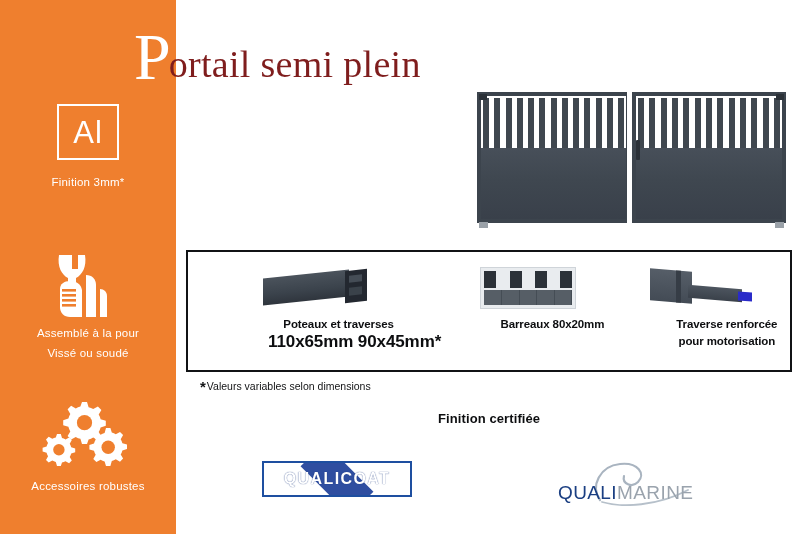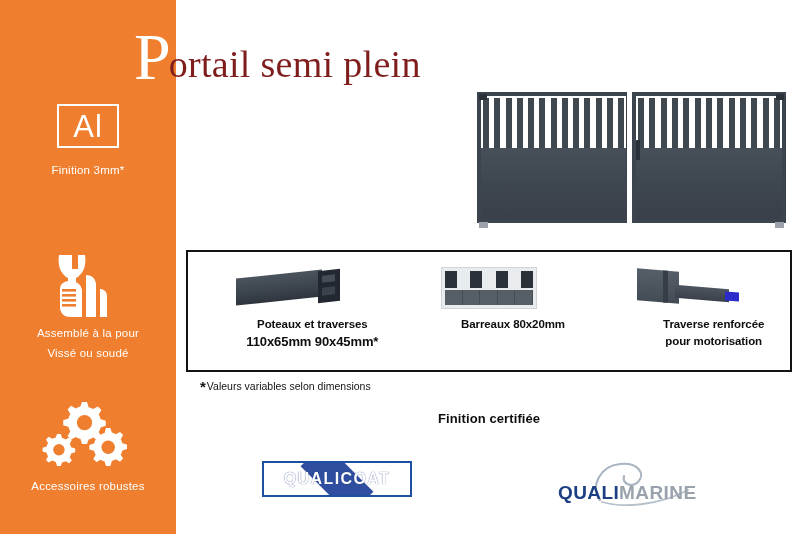--- a/index.html
+++ b/index.html
@@ -45,21 +45,21 @@
     font-weight: 400;
   }
   .side-icon-wrap {
     display: block;
     margin: 0 auto;
   }
 
   
   .al-box {
     width: 62px;
-    height: 44px;
+    height: 56px;
     border: 2.5px solid #ffffff;
     box-sizing: border-box;
     margin: 0 auto 12px auto;
     display: flex;
     align-items: center;
     justify-content: center;
   }
   .al-text {
     color: #ffffff;
     font-size: 31px;
@@ -205,21 +205,22 @@
     text-align: center;
     color: #0d0e10;
     font-size: 11.5px;
     font-weight: 700;
     line-height: 17px;
     letter-spacing: -0.1px;
     white-space: nowrap;
     padding-left: 48px;
   }
   .feature-caption.small {
-    font-size: 13px;
+    font-size: 17px;
+    margin-left: 32px;
   }
 
   
   .profile {
     position: relative;
     width: 104px;
     height: 40px;
   }
   .profile-body {
     position: absolute;
@@ -459,21 +460,21 @@
     left: 558px;
     top: 462px;
     width: 160px;
     height: 46px;
   }
   #qm-text {
     position: absolute;
     left: 0;
     top: 20px;
     font-size: 19px;
-    font-weight: 700;
+    font-weight: 400;
     letter-spacing: 0.4px;
     white-space: nowrap;
   }
   #qm-quali { color: #1b3f82; }
   #qm-marine { color: #9aa3ad; }
   #qm-swoosh {
     position: absolute;
     left: 30px;
     top: -2px;
     width: 118px;

